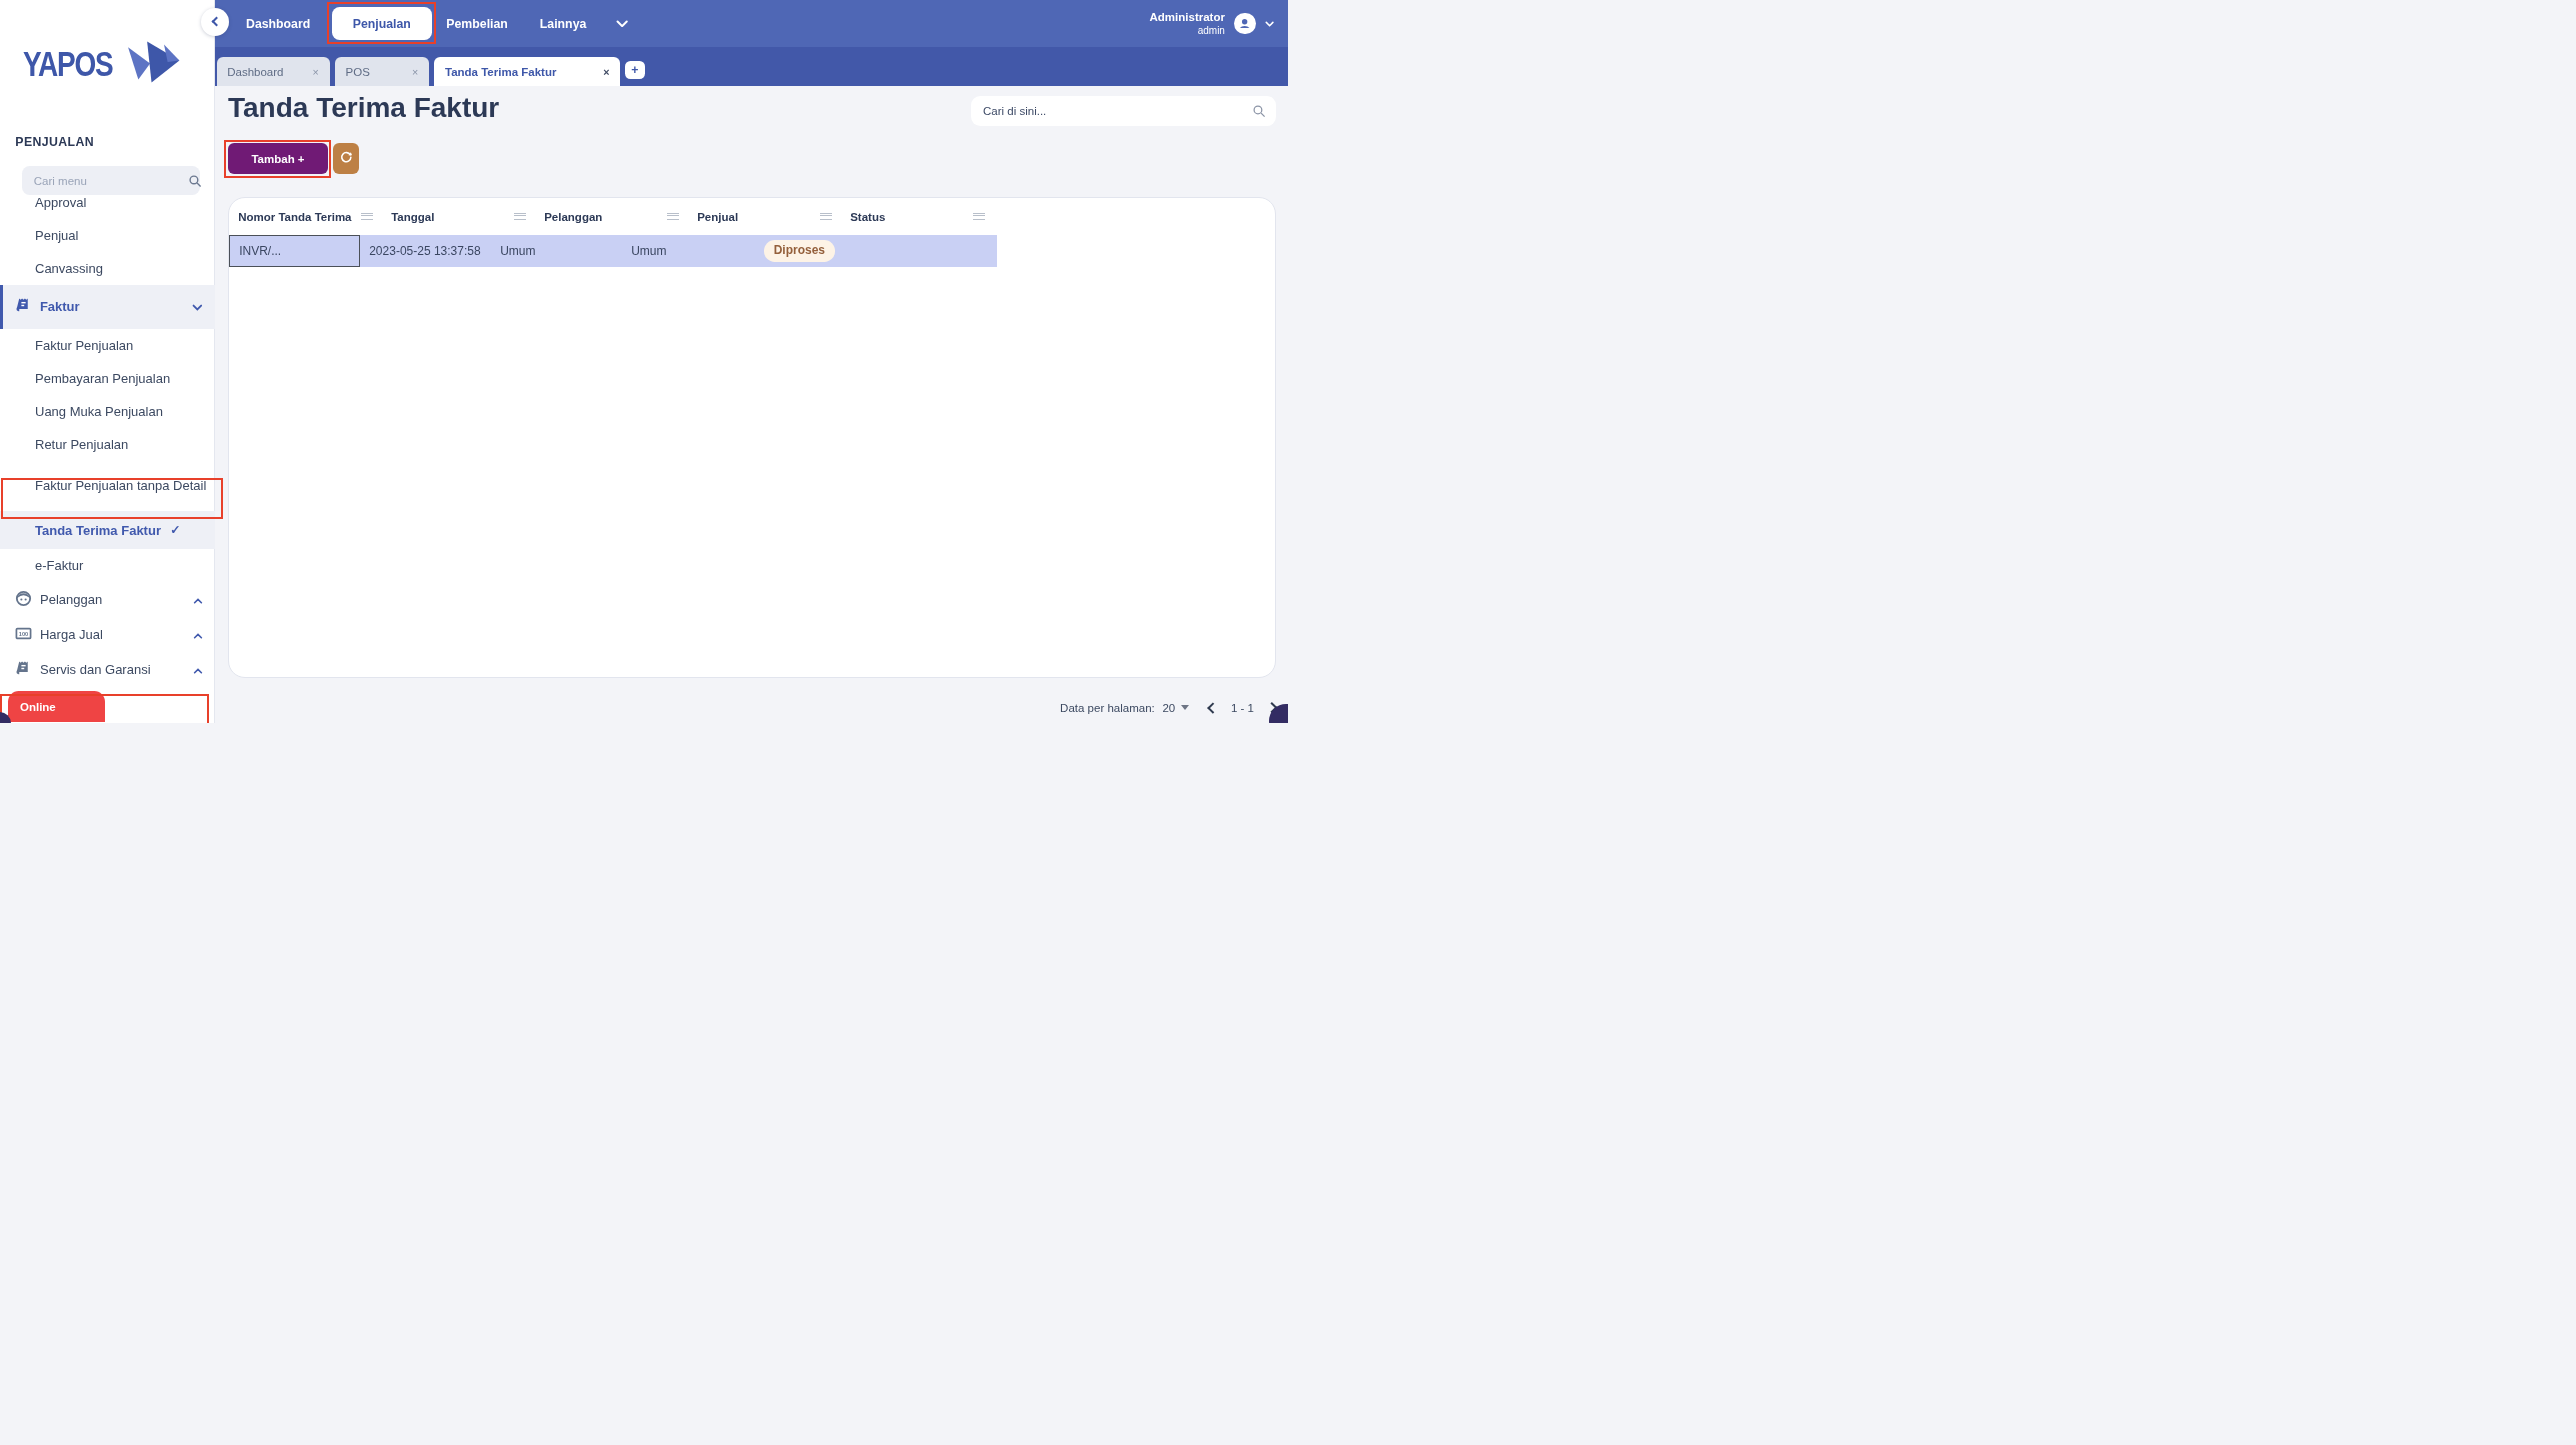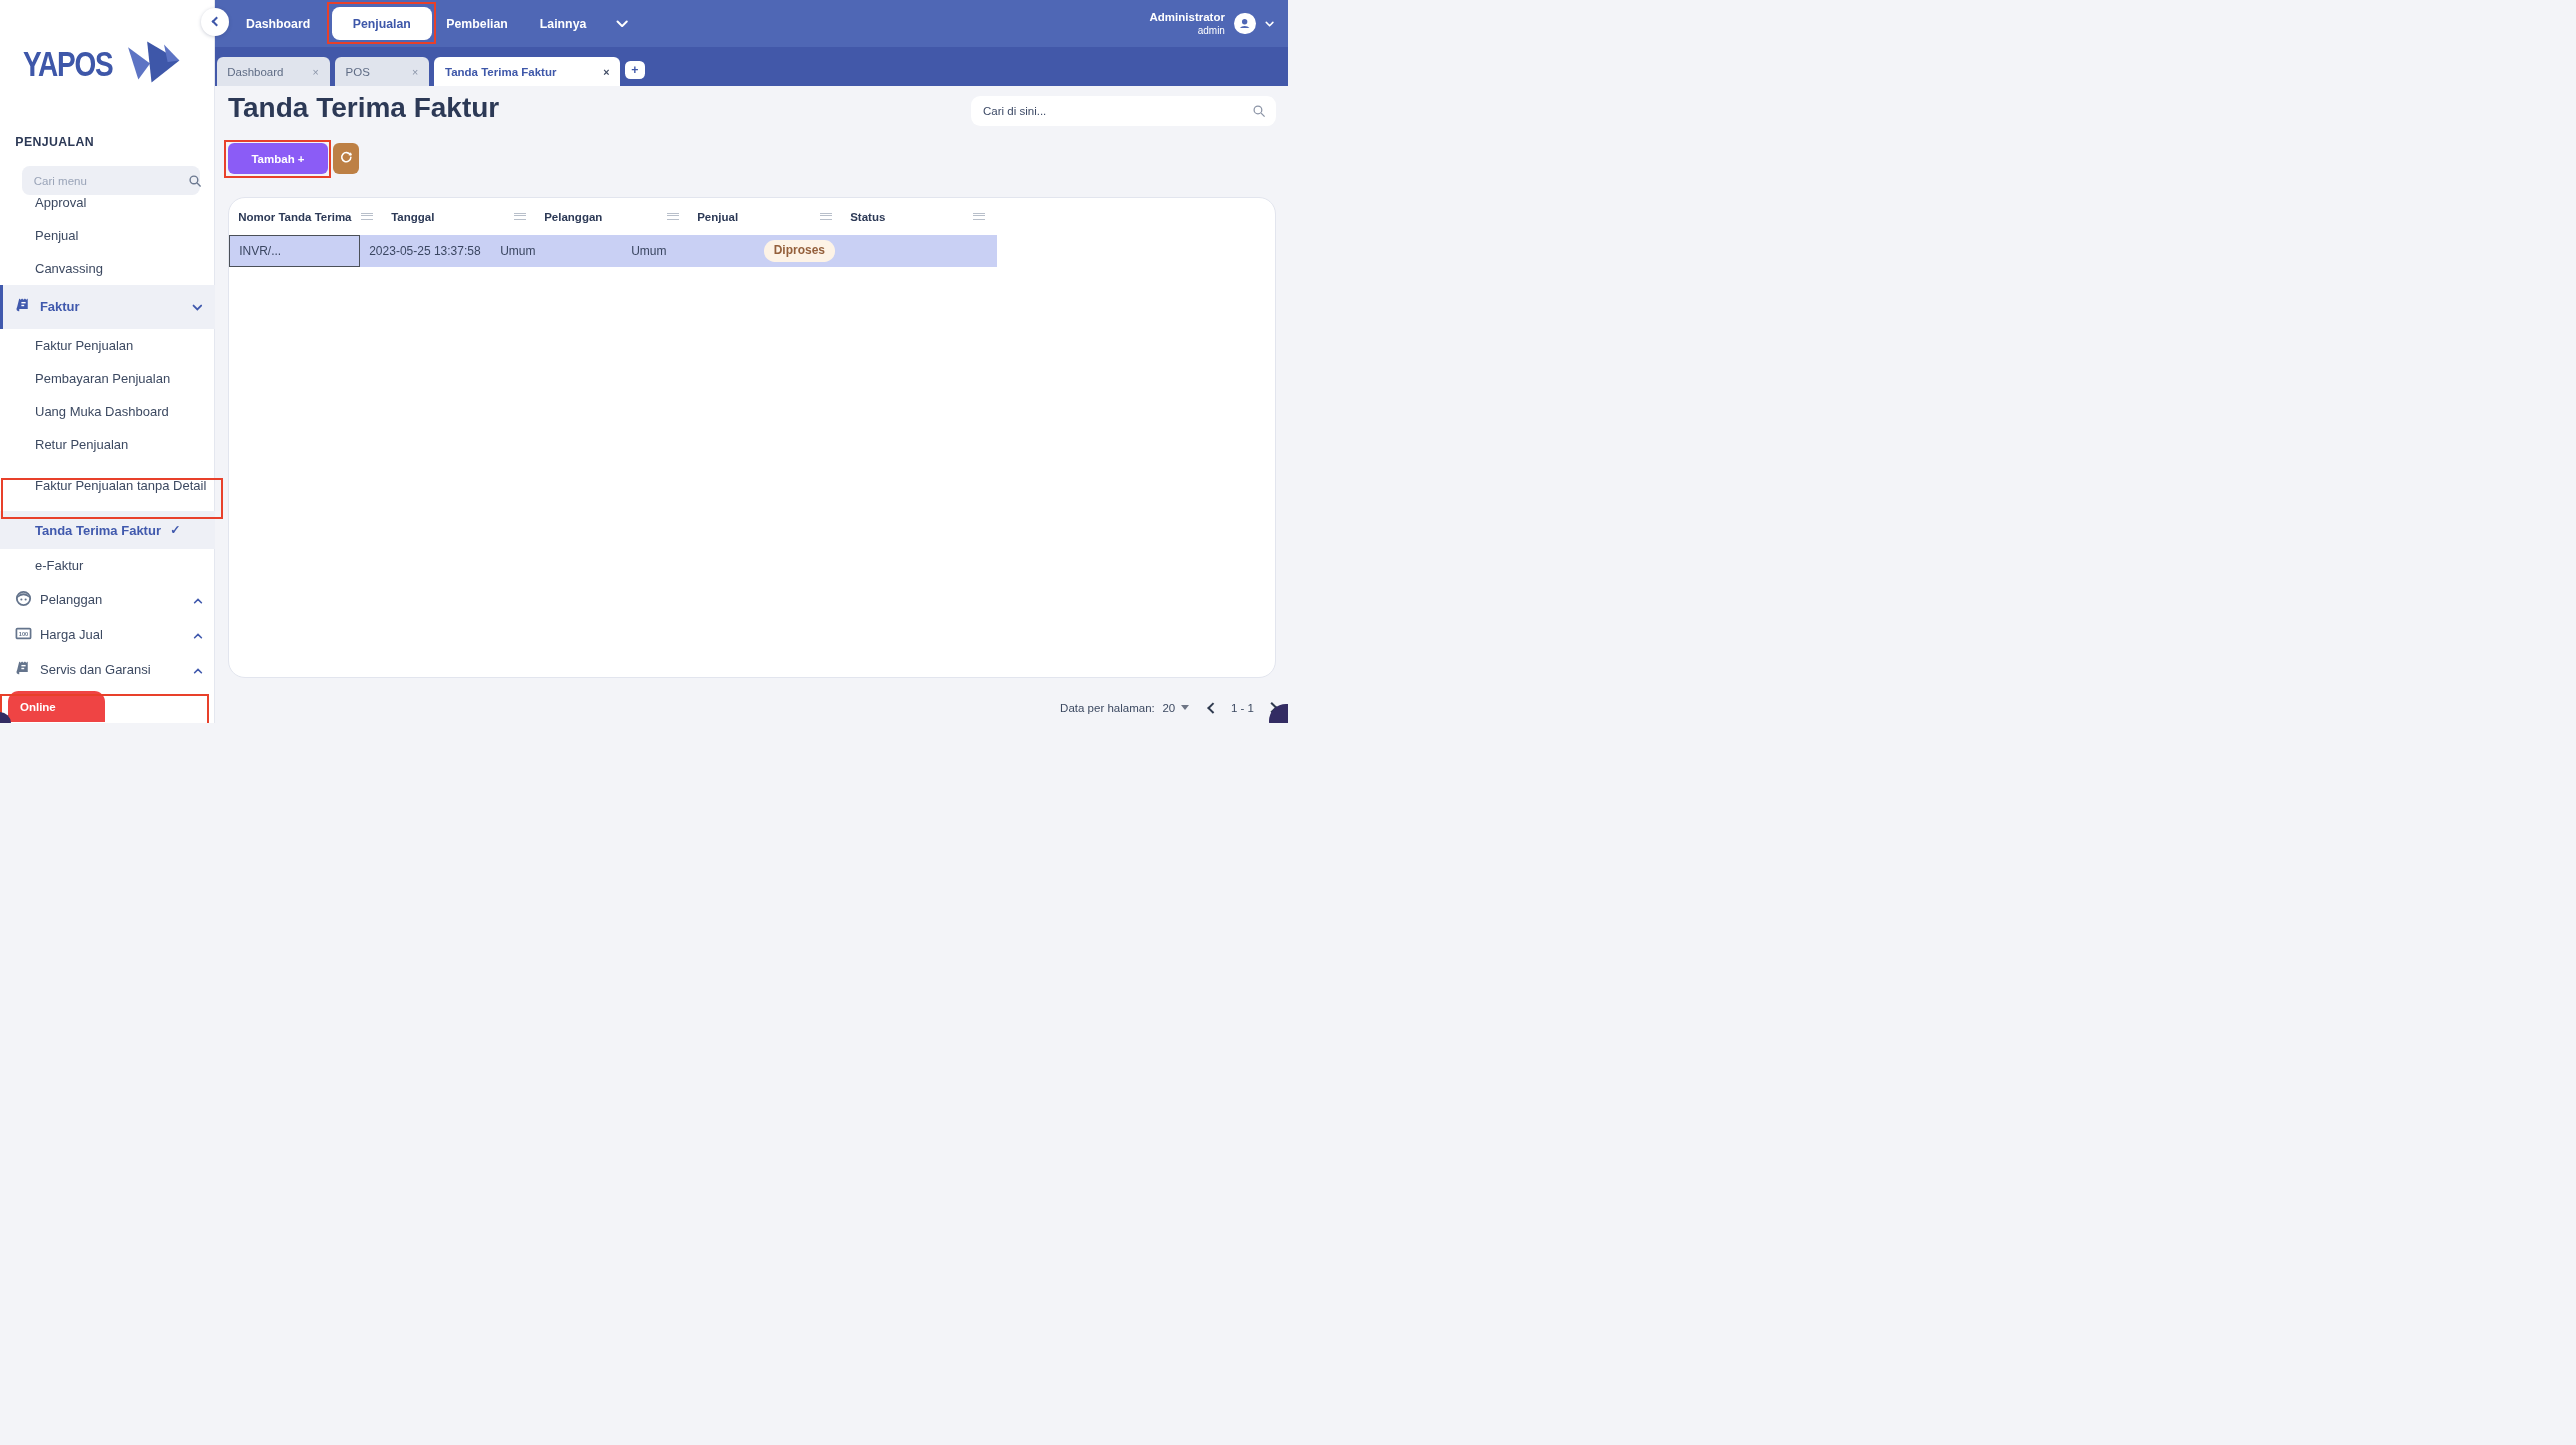--- a/index.html
+++ b/index.html
@@ -61,21 +61,21 @@
   .tab.active .tab-close { color:#3f4a63; }
   .tab-add { width:20px; height:17.6px; background:#fff; border-radius:5.4px; color:#3e57a9; font-size:12.3px; font-weight:700; display:flex; align-items:center; justify-content:center; margin-bottom:7px; cursor:pointer; }
 
   
   .content { position:absolute; left:215px; top:86px; right:0; bottom:0; background:#f3f4f8; }
   .page-title { position:absolute; left:13px; top:6.1px; font-size:28px; font-weight:800; color:#2c3956; }
   .page-search { position:absolute; right:12.3px; top:10px; width:305px; height:30px; background:#fff; border-radius:9.2px; display:flex; align-items:center; }
   .page-search input { flex:1; border:none; outline:none; background:transparent; padding-left:12.3px; font-size:11.5px; color:#3d4a66; font-family:"Liberation Sans",sans-serif; }
   .page-search input::placeholder { color:#3d4a66; }
   .page-search svg { margin-right:10px; flex:0 0 auto; }
-  .btn-add { position:absolute; left:13px; top:57px; width:100px; height:31px; background:#8b5cf6; border:none; border-radius:6.1px; color:#fff; font-size:11.5px; font-weight:700; cursor:pointer; font-family:"Liberation Sans",sans-serif; }
+  .btn-add { position:absolute; left:13px; top:57px; width:100px; height:31px; background:#701a75; border:none; border-radius:6.1px; color:#fff; font-size:11.5px; font-weight:700; cursor:pointer; font-family:"Liberation Sans",sans-serif; }
   .btn-add-annot { position:absolute; left:9.2px; top:54px; width:107px; height:38px; border:2.3px solid #e8402a; pointer-events:none; z-index:50; }
   .btn-refresh { position:absolute; left:118px; top:57px; width:26px; height:31px; background:#bd8045; border:none; border-radius:6.1px; cursor:pointer; display:flex; align-items:center; justify-content:center; }
 
   .panel { position:absolute; left:13px; top:111px; right:12.3px; bottom:45px; background:#fff; border:0.8px solid #e2e5ee; border-radius:17px; overflow:hidden; }
   .thead { display:flex; height:37px; }
   .th { width:153px; position:relative; display:flex; align-items:center; padding-left:9.2px; font-size:11.5px; font-weight:700; color:#2c3956; }
   .ham { position:absolute; right:9.2px; top:14.6px; width:11.5px; height:7.7px; border-top:1.5px solid #b8bfca; border-bottom:1.5px solid #b8bfca; }
   .ham::after { content:''; position:absolute; left:0; right:0; top:1.5px; border-top:1.5px solid #b8bfca; }
   .trow { display:flex; height:32px; width:768px; background:#c9d0f4; }
   .td { width:131px; display:flex; align-items:center; padding-left:9.2px; font-size:12px; color:#3a4661; cursor:pointer; }
@@ -147,21 +147,21 @@
       </span>
     </div>
 
     <div class="mi">
         <span>Faktur Penjualan</span>
       </div>
     <div class="mi">
         <span>Pembayaran Penjualan</span>
       </div>
     <div class="mi">
-        <span>Uang Muka Dashboard</span>
+        <span>Uang Muka Penjualan</span>
       </div>
     <div class="mi">
         <span>Retur Penjualan</span>
       </div>
     <div class="mi-2line">
         <span>Faktur Penjualan tanpa Detail</span>
       </div>
 
     <div class="mi active-sub">
       <span>Tanda Terima Faktur</span>

